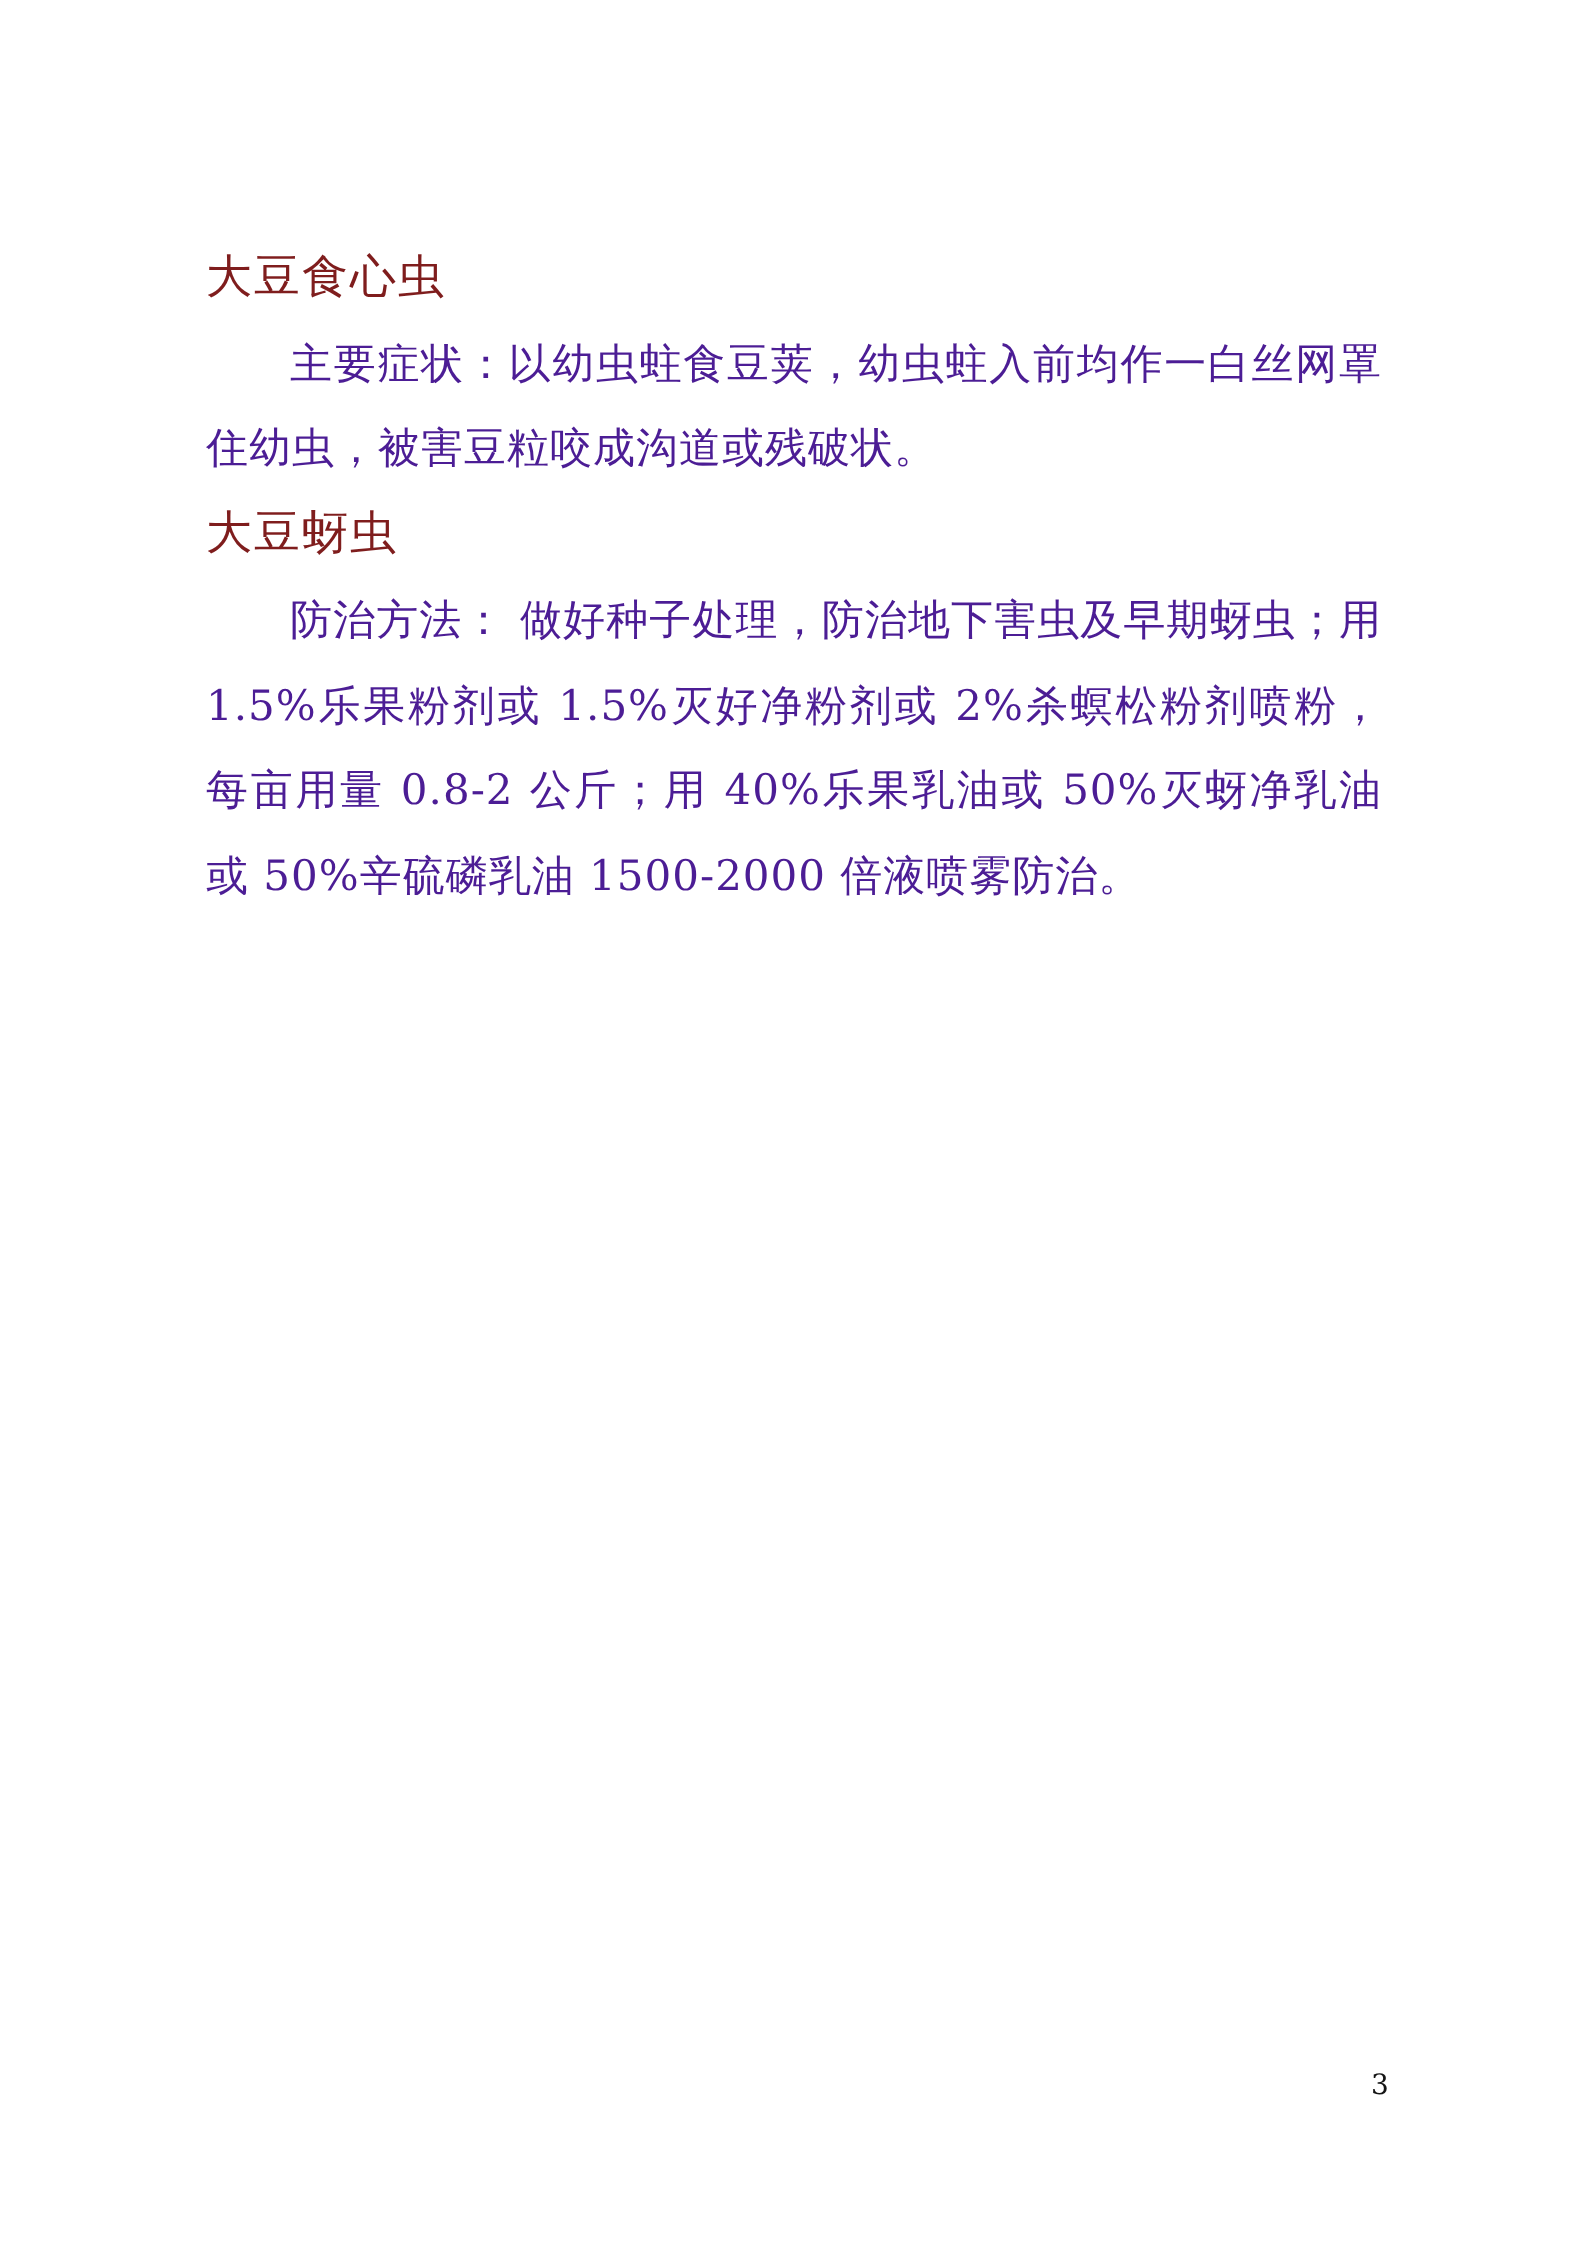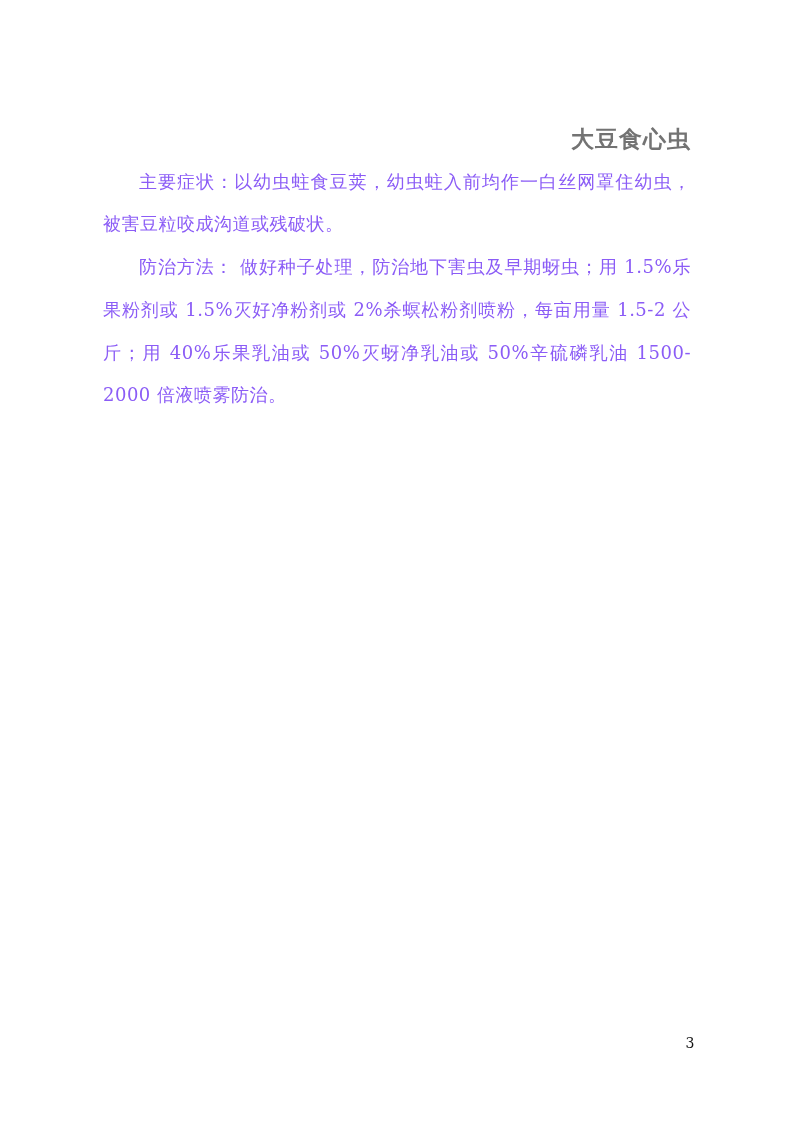--- a/index.html
+++ b/index.html
@@ -18,34 +18,34 @@
   }
   .content {
     position: absolute;
     left: 103px;
     top: 118px;
     width: 588px;
   }
   .section-title {
     margin: 0;
     font-family: "DejaVu Sans", "Liberation Sans", sans-serif;
-    font-weight: bold;
+    font-weight: normal;
     font-size: 23px;
     line-height: 42.7px;
-    text-align: right;
-    color: #737373;
+    text-align: left;
+    color: #7f1d1d;
     letter-spacing: 1px;
   }
   .body-para {
     margin: 0;
-    font-size: 18px;
+    font-size: 21px;
     line-height: 42.7px;
     text-align: justify;
     text-indent: 2em;
-    color: #8b5cf6;
+    color: #4c1d95;
     letter-spacing: 0.5px;
   }
   .page-number {
     position: absolute;
     top: 1034px;
     left: 682px;
     width: 16px;
     text-align: center;
     font-size: 14px;
     line-height: 18px;
@@ -57,20 +57,21 @@
 <body>
 
 <div class="page">
   <div class="content">
 
     <h2 class="section-title">大豆食心虫</h2>
 
     <p class="body-para">主要症状：以幼虫蛀食豆荚，幼虫蛀入前均作一白丝网罩住幼虫，被害豆粒咬成沟道或残破状。</p>
 
 
+    <h2 class="section-title">大豆蚜虫</h2>
 
 
-    <p class="body-para">防治方法： 做好种子处理，防治地下害虫及早期蚜虫；用 1.5%乐果粉剂或 1.5%灭好净粉剂或 2%杀螟松粉剂喷粉，每亩用量 1.5-2 公斤；用 40%乐果乳油或 50%灭蚜净乳油或 50%辛硫磷乳油 1500-2000 倍液喷雾防治。</p>
+    <p class="body-para">防治方法： 做好种子处理，防治地下害虫及早期蚜虫；用 1.5%乐果粉剂或 1.5%灭好净粉剂或 2%杀螟松粉剂喷粉，每亩用量 0.8-2 公斤；用 40%乐果乳油或 50%灭蚜净乳油或 50%辛硫磷乳油 1500-2000 倍液喷雾防治。</p>
 
   </div>
 
   <div class="page-number">3</div>
 </div>
 
 </body></html>

